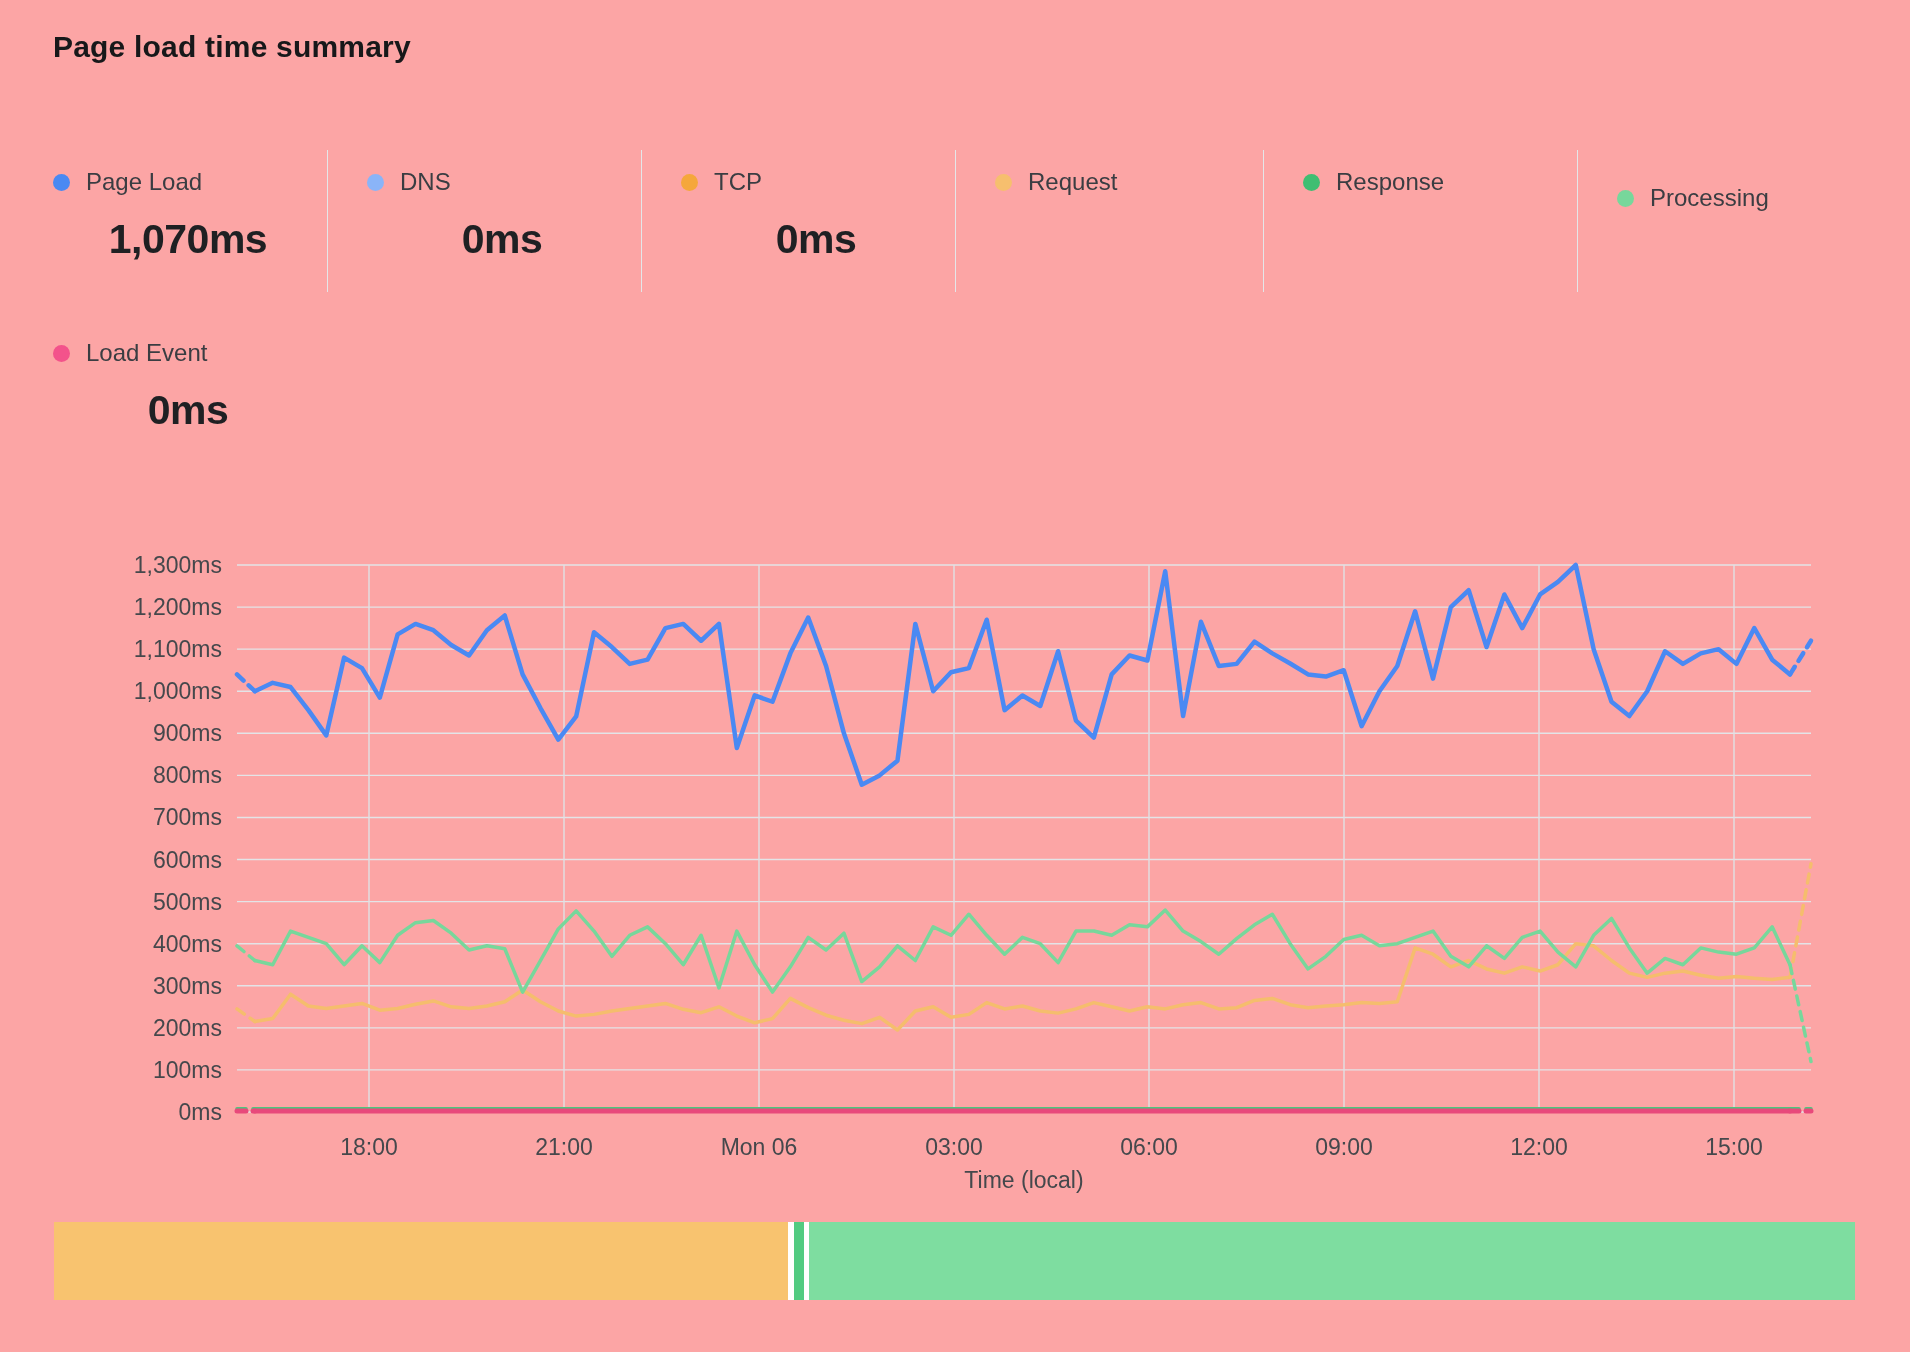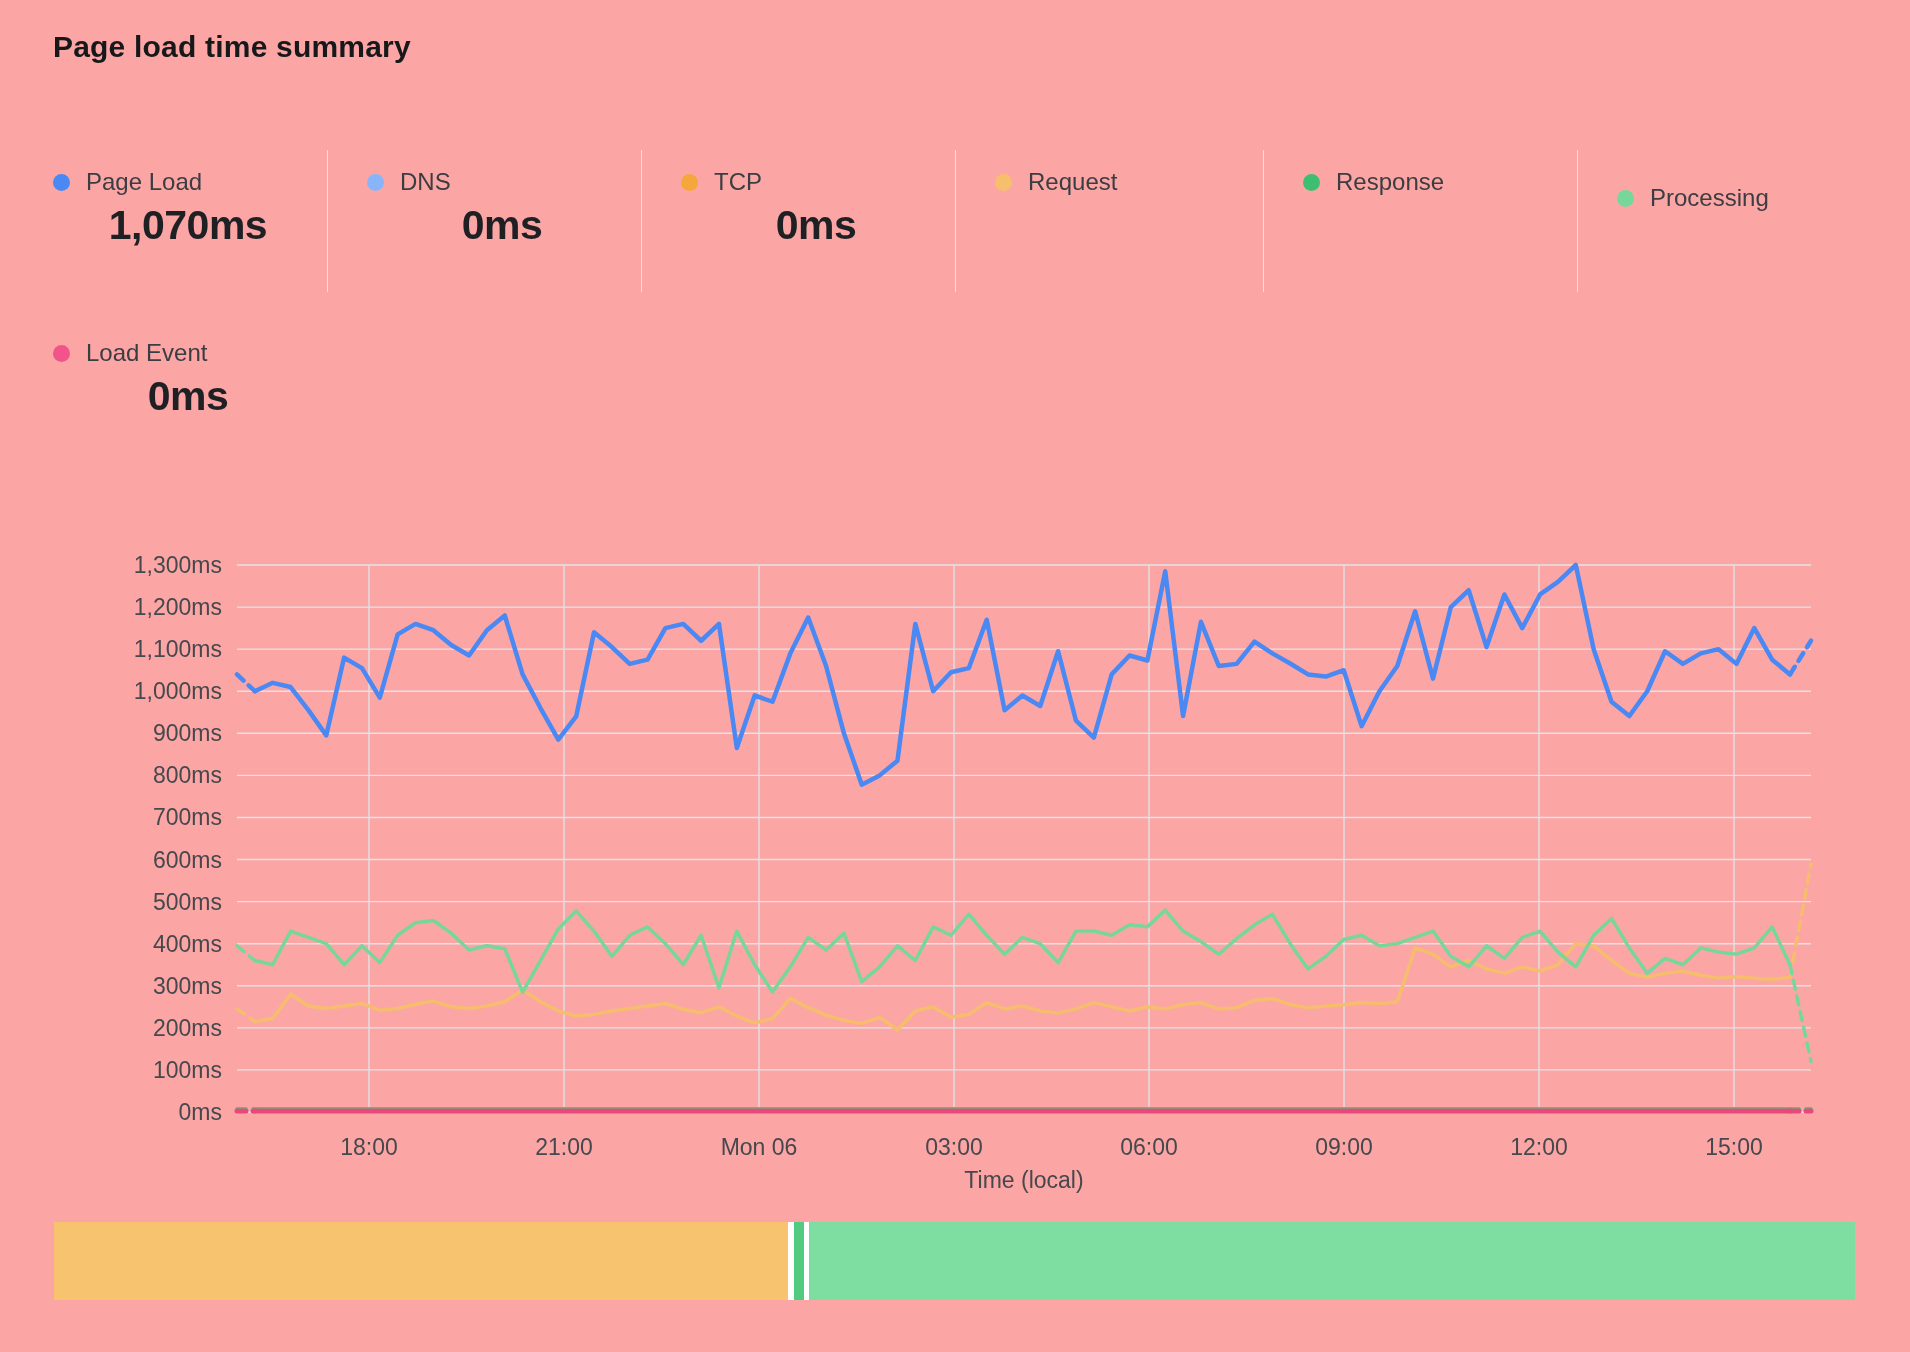--- a/index.html
+++ b/index.html
@@ -4,21 +4,21 @@
 <style>
   html,body{margin:0;padding:0;background:#ffffff;}
   #page{position:relative;width:1910px;height:1352px;background:#fca5a5;overflow:hidden;
         font-family:"Liberation Sans", sans-serif;text-align:center;}
   #page-title{position:absolute;left:53px;top:30px;font-size:30px;font-weight:700;color:#17181a;letter-spacing:0.2px;}
   #page-subtitle{position:absolute;left:53px;top:92px;font-size:27px;font-weight:400;color:#3f4145;}
   .stat-col{position:absolute;width:270px;}
   .stat-head{display:flex;align-items:center;gap:16px;}
   .stat-dot{width:17px;height:17px;border-radius:50%;flex:0 0 auto;}
   .stat-label{font-size:24px;color:#3a3d42;}
-  .stat-value{margin-top:6px;font-size:41px;font-weight:700;color:#1f2023;letter-spacing:-0.5px;}
+  .stat-value{margin-top:20px;font-size:41px;font-weight:700;color:#1f2023;letter-spacing:-0.5px;}
   .stat-divider{position:absolute;top:150px;width:1px;height:142px;background:#e4e6e9;}
   #chart-svg{position:absolute;left:0;top:430px;}
   #timeline-bar{position:absolute;left:54px;top:1222px;width:1801px;height:78px;display:flex;}
   .bar-seg{height:100%;}
 </style>
 </head>
 <body>
 
 <div id="page">
   <div id="page-title">Page load time summary</div>

